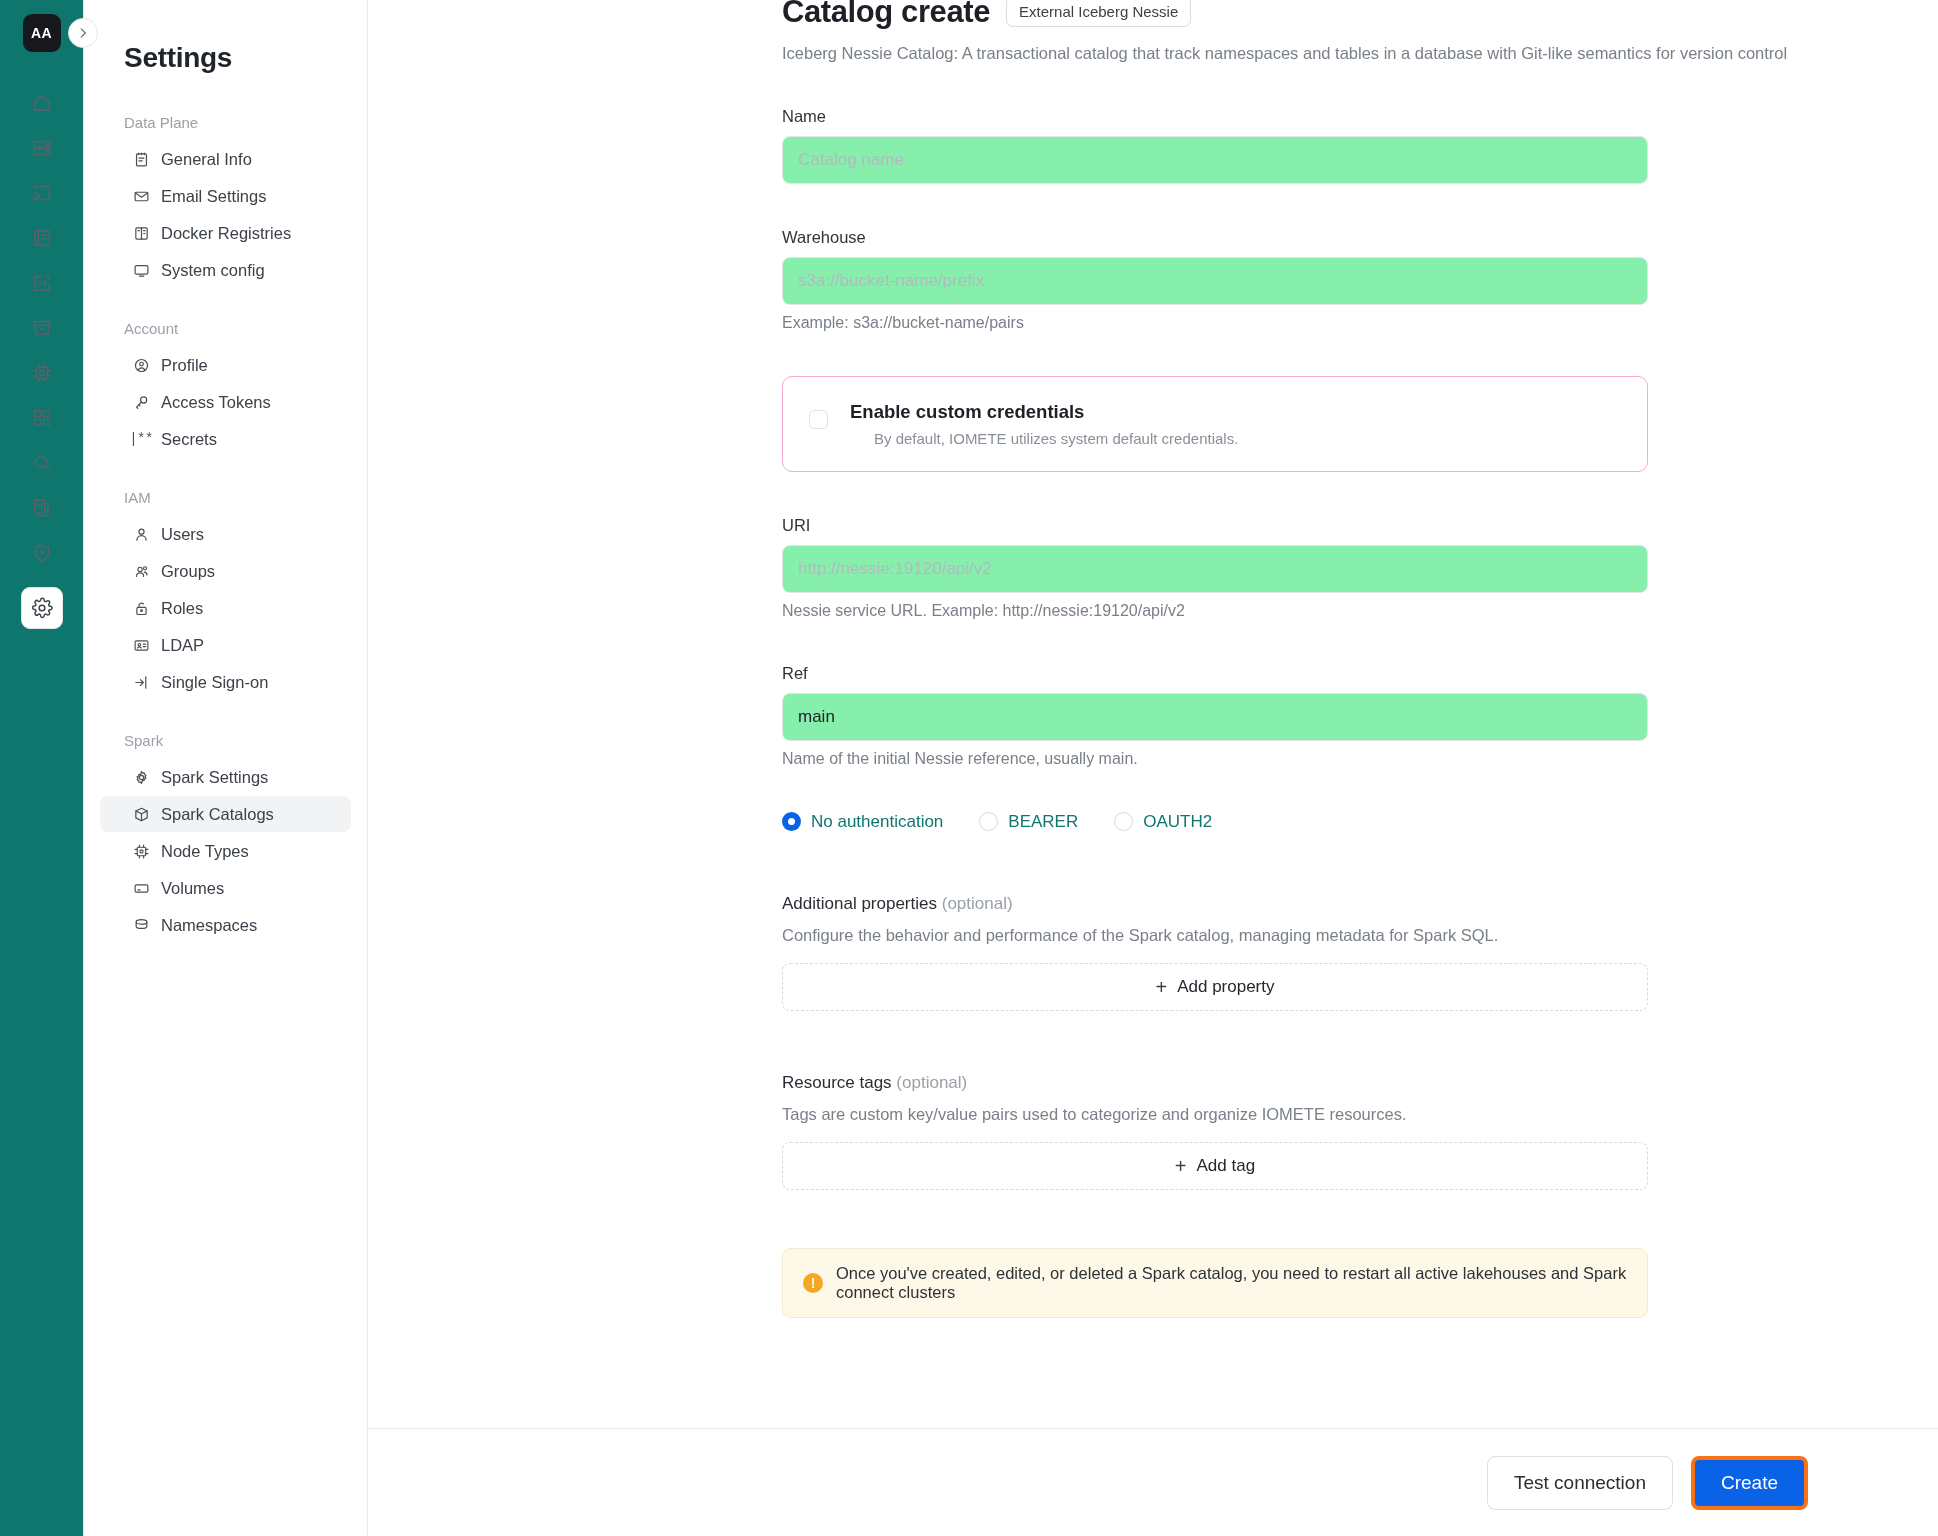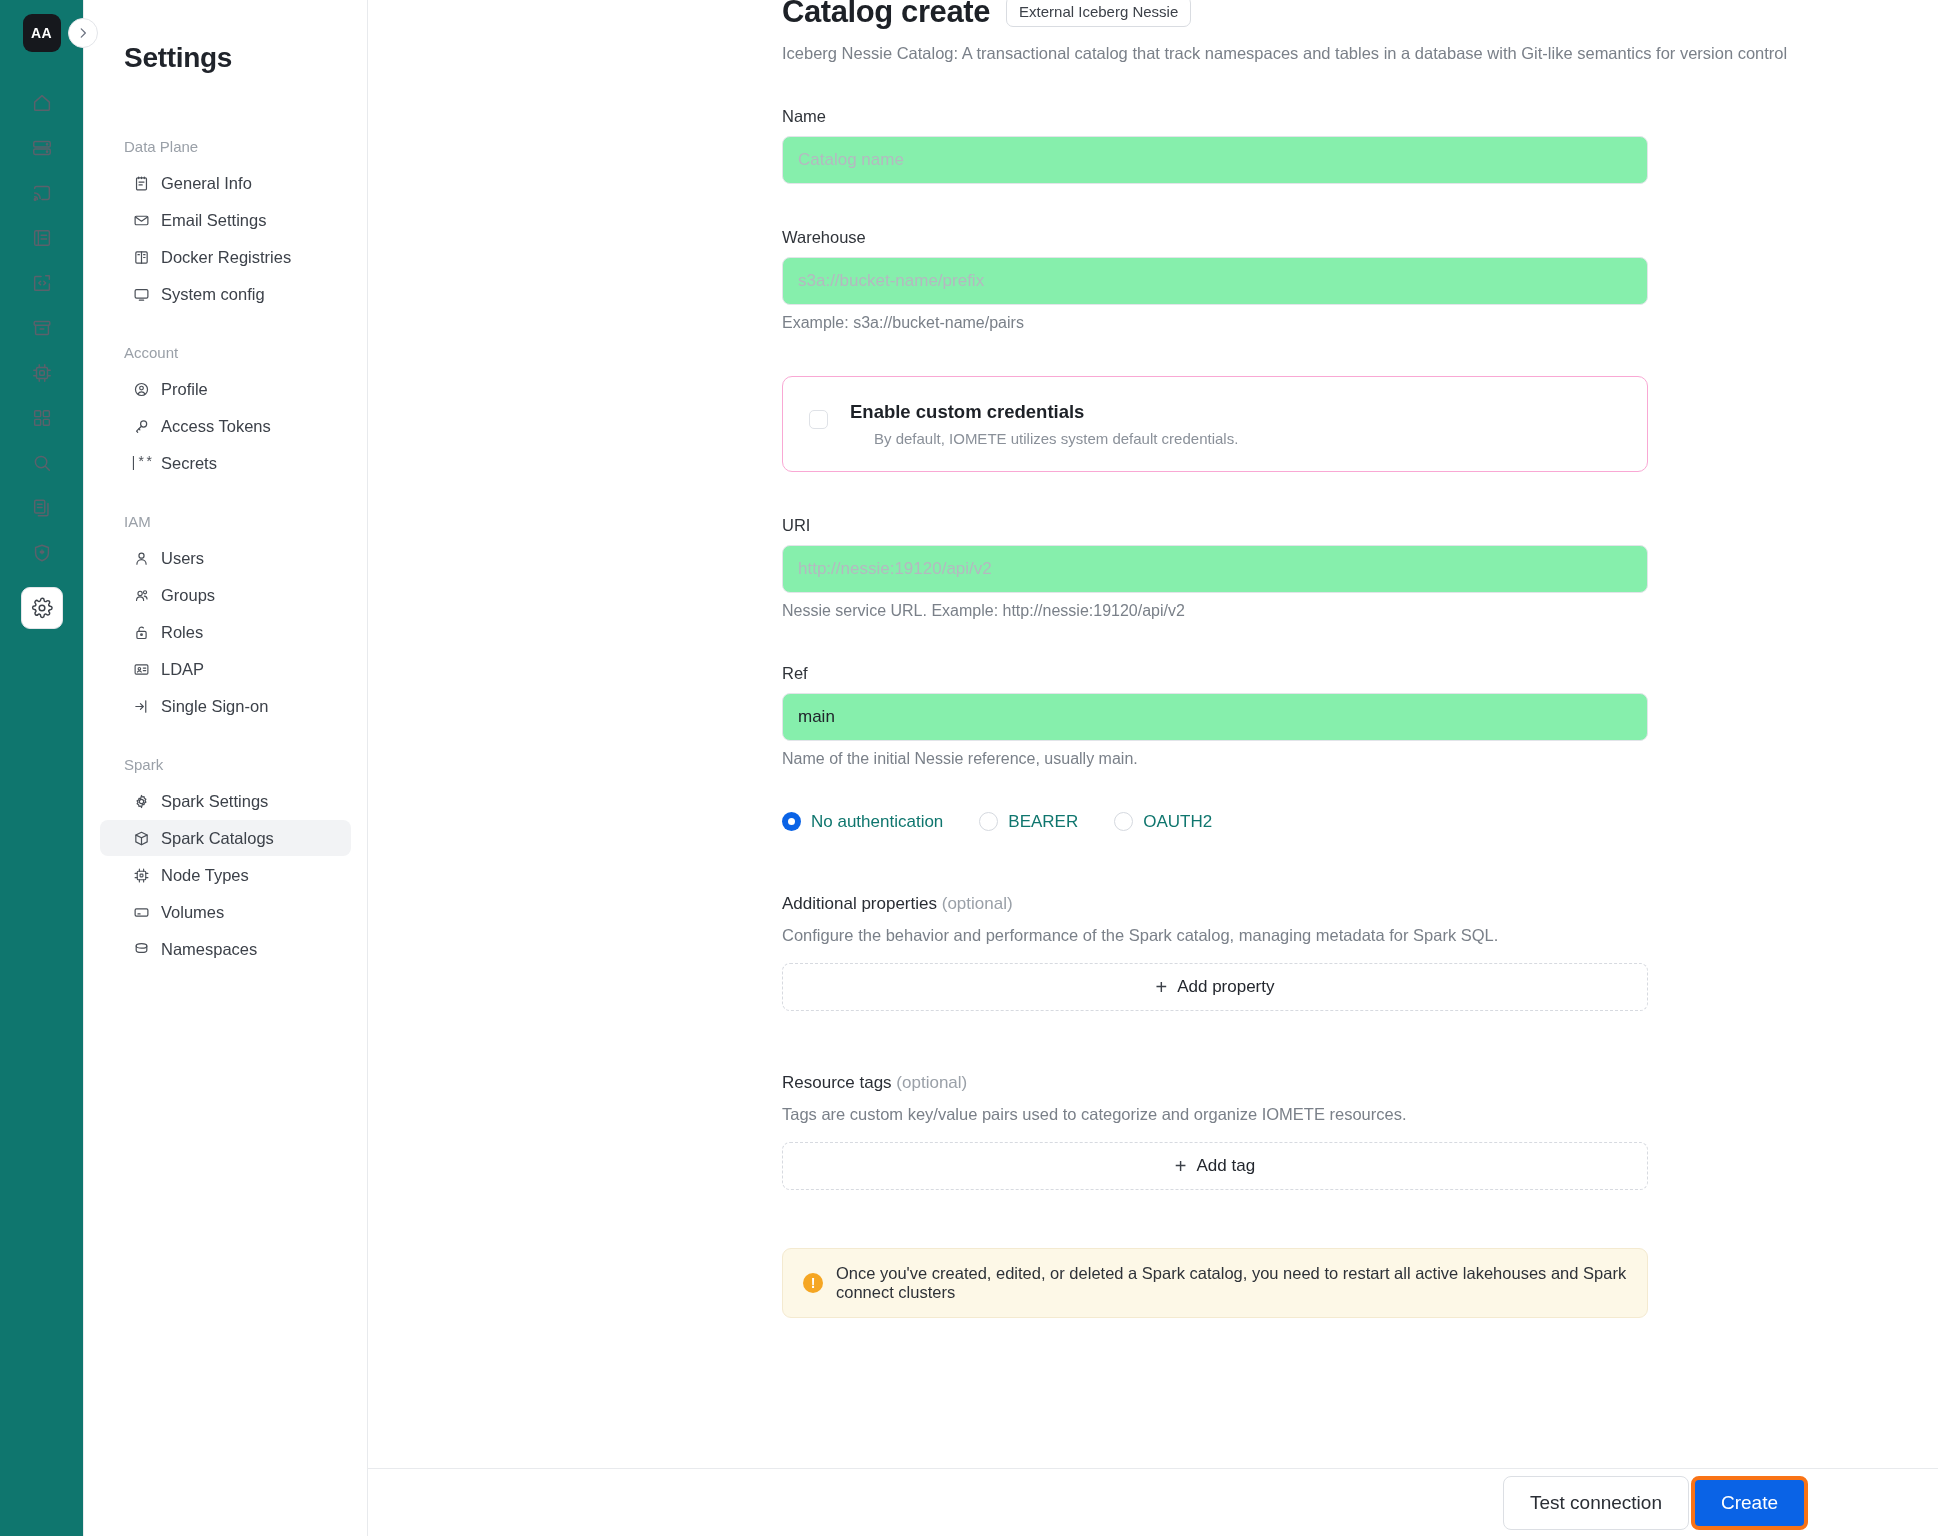--- a/index.html
+++ b/index.html
@@ -84,21 +84,21 @@
     color: #20242b;
     letter-spacing: -0.3px;
     margin: 42px 0 0 24px;
   }
   .nav-group-label {
     font-size: 15px;
     color: #9aa0a8;
     margin: 32px 0 10px 24px;
     font-weight: 400;
   }
-  .nav-group-label.first { margin-top: 64px; }
+  .nav-group-label.first { margin-top: 40px; }
   .nav-item {
     display: flex;
     align-items: center;
     gap: 11px;
     height: 36px;
     padding: 0 12px 0 32px;
     border-radius: 8px;
     color: #3c4149;
     font-size: 16.5px;
     cursor: pointer;
@@ -303,28 +303,28 @@
     display: flex; align-items: center; justify-content: center;
     font-size: 14px; font-weight: 700;
     flex: 0 0 20px;
     line-height: 1;
   }
 
   
   .footer {
     position: absolute;
     left: 0; right: 0; bottom: 0;
-    height: 68px;
+    height: 108px;
     background: #ffffff;
     border-top: 1px solid #e8eaed;
     display: flex;
     align-items: center;
     justify-content: flex-end;
     padding-right: 130px;
-    gap: 2px;
+    gap: 18px;
     overflow: hidden;
   }
   .btn {
     height: 54px;
     border-radius: 8px;
     font-size: 19px;
     padding: 0 26px;
     font-family: inherit;
     cursor: pointer;
     display: flex; align-items: center; justify-content: center;

